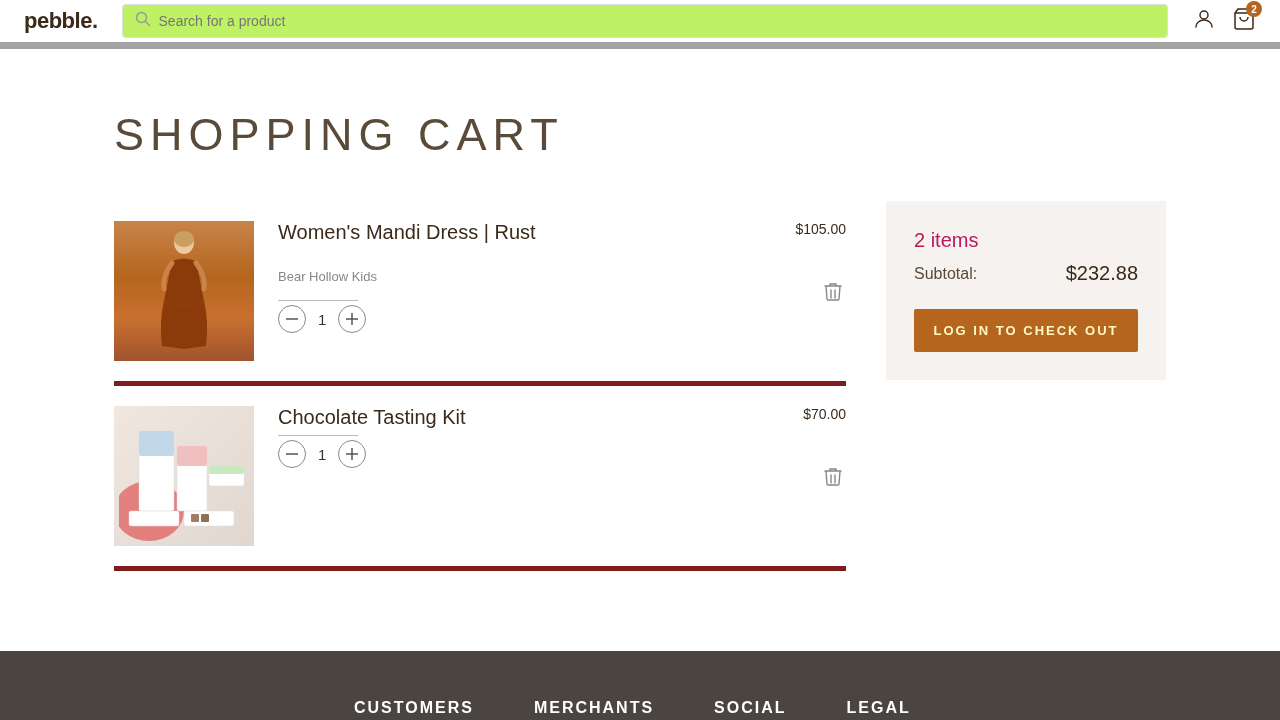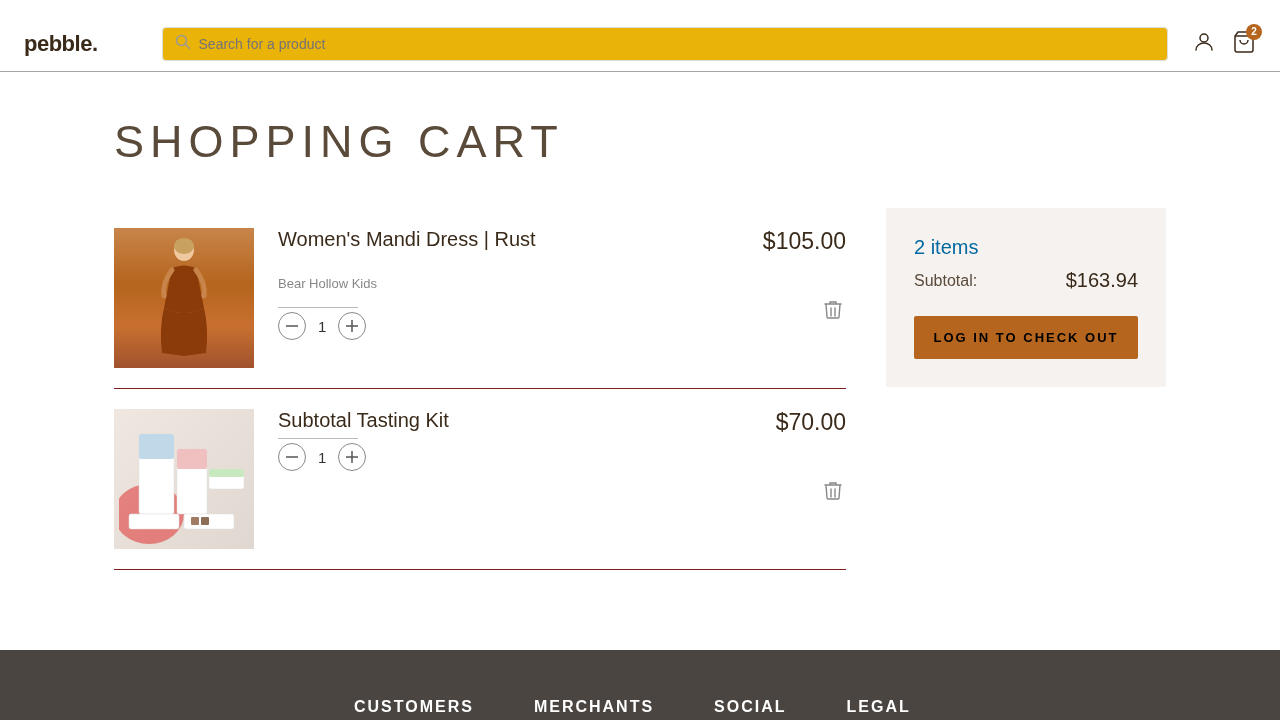--- a/index.html
+++ b/index.html
@@ -1,28 +1,28 @@
 <!DOCTYPE html>
 <html><head>
   <meta charset="utf-8">
   <style>
     * { box-sizing: border-box; margin: 0; padding: 0; }
     body { font-family: -apple-system, BlinkMacSystemFont, 'Segoe UI', Helvetica, Arial, sans-serif; background: #fff; color: #333; }
 
     
     .header {
-      display: flex; align-items: center; padding: 0 24px; height: 56px;
-      border-bottom: 1px solid #a3a3a3; background: #fff; position: sticky; top: 16px; z-index: 100;
+      display: flex; align-items: center; padding: 0 24px; height: 49px;
+      border-bottom: 7px solid #a3a3a3; background: #fff; position: sticky; top: 0; z-index: 100;
     }
     .logo {
       font-size: 22px; font-weight: 700; color: #3a2a1a; letter-spacing: -0.5px; margin-right: 24px; white-space: nowrap;
     }
     .search-bar {
       flex: 1; display: flex; align-items: center; border: 1px solid #ddd; border-radius: 4px;
-      padding: 6px 12px; background: #eab308; margin-left: 40px;
+      padding: 6px 12px; background: #bef264;
     }
     .search-icon-svg { color: #999; margin-right: 8px; flex-shrink: 0; }
     .search-input {
       border: none; background: transparent; outline: none; font-size: 14px; color: #555; width: 100%;
     }
     .header-actions { display: flex; align-items: center; gap: 16px; margin-left: 24px; }
     .user-icon, .cart-icon-wrap { cursor: pointer; position: relative; }
     .cart-badge {
       position: absolute; top: -6px; right: -6px; background: #b5651d; color: #fff;
       border-radius: 50%; width: 16px; height: 16px; font-size: 10px; display: flex;
@@ -33,41 +33,41 @@
     .main-content { max-width: 1100px; margin: 0 auto; padding: 60px 24px 80px; }
     .page-title {
       font-size: 45px; font-weight: 300; letter-spacing: 6px; text-transform: uppercase;
       color: #5a4a3a; margin-bottom: 40px;
     }
 
     
     .cart-layout { display: flex; gap: 40px; align-items: flex-start; }
     .cart-items { flex: 1; }
     .cart-item {
-      display: flex; align-items: flex-start; padding: 20px 0; border-bottom: 1px solid #7f1d1d;
+      display: flex; align-items: flex-start; padding: 20px 0; border-bottom: 5px solid #7f1d1d;
     }
     .item-image { width: 140px; height: 140px; object-fit: cover; flex-shrink: 0; background: #f0ece8; overflow: hidden; }
     .item-details { flex: 1; padding: 0 24px; }
     .item-name { font-size: 20px; font-weight: 500; color: #3a2a1a; margin-bottom: 6px; }
     .item-brand { font-size: 13px; color: #888; margin-bottom: 16px; margin-top: 25px; }
     .item-price-col { display: flex; flex-direction: column; align-items: flex-end; min-width: 120px; }
-    .item-price { font-size: 23px; font-weight: 400; color: #3a2a1a; margin-bottom: 40px; }
+    .item-price { font-size: 14px; font-weight: 400; color: #3a2a1a; margin-bottom: 40px; }
     .delete-btn {
       background: none; border: none; cursor: pointer; color: #888; font-size: 18px; padding: 4px;
     }
 
     
     .cart-summary { width: 280px; flex-shrink: 0; }
     .summary-box { background: #f5f2ef; padding: 28px; border-radius: 2px; }
-    .summary-items { font-size: 20px; font-weight: 400; color: #0369a1; margin-bottom: 10px; }
+    .summary-items { font-size: 20px; font-weight: 400; color: #be185d; margin-bottom: 10px; }
     .summary-subtotal { display: flex; justify-content: space-between; align-items: center; margin-bottom: 24px; gap: 13px; }
     .summary-subtotal-label { font-size: 16px; color: #5a4a3a; }
     .summary-subtotal-value { font-size: 20px; font-weight: 500; color: #3a2a1a; }
     .checkout-btn {
-      display: block; width: 100%; padding: 14px; background: #b5651d; color: #000000;
+      display: block; width: 100%; padding: 14px; background: #b5651d; color: #fef9c3;
       border: none; cursor: pointer; font-size: 13px; font-weight: 700; letter-spacing: 2px;
       text-transform: uppercase; border-radius: 2px; text-align: center;
     }
 
     
     .footer { background: #4a4540; color: #ccc; padding: 48px 24px 32px; }
     .footer-inner { max-width: 1100px; margin: 0 auto; }
     .footer-cols { display: flex; gap: 60px; justify-content: center; margin-bottom: 40px; flex-wrap: wrap; }
     .footer-col h4 { font-size: 16px; font-weight: 700; letter-spacing: 2px; text-transform: uppercase; color: #fff; margin-bottom: 14px; }
     .footer-col a { display: block; font-size: 13px; color: #bbb; text-decoration: none; margin-bottom: 8px; }
@@ -195,21 +195,21 @@
 
               <rect x="10" y="100" width="50" height="15" rx="2" fill="#fff" stroke="#ddd" stroke-width="0.5"></rect>
               <rect x="65" y="100" width="50" height="15" rx="2" fill="#fff" stroke="#ddd" stroke-width="0.5"></rect>
 
               <rect x="72" y="103" width="8" height="8" rx="1" fill="#7b4520" opacity="0.7"></rect>
               <rect x="82" y="103" width="8" height="8" rx="1" fill="#5c3010" opacity="0.7"></rect>
             </svg>
           </div>
         </div>
         <div class="item-details">
-          <div class="item-name">Subtotal Tasting Kit</div>
+          <div class="item-name">Chocolate Tasting Kit</div>
           <div class="qty-row">
             <div class="qty-line"></div>
             <div class="qty-controls">
               <button class="qty-circle">
                 <svg width="12" height="2" viewBox="0 0 12 2">
                     <line x1="0" y1="1" x2="12" y2="1" stroke="#555" stroke-width="1.5"></line>
                   </svg>
               </button>
               <span class="qty-num">1</span>
               <button class="qty-circle">
@@ -231,21 +231,21 @@
         </div>
       </div>
 
     </div>
 
     <div class="cart-summary">
       <div class="summary-box">
         <div class="summary-items">2 items</div>
         <div class="summary-subtotal">
           <span class="summary-subtotal-label">Subtotal:</span>
-          <span class="summary-subtotal-value">$163.94</span>
+          <span class="summary-subtotal-value">$232.88</span>
         </div>
         <button class="checkout-btn">LOG IN TO CHECK OUT</button>
       </div>
     </div>
   </div>
 </main>
 
 <footer class="footer">
   <div class="footer-inner">
     <div class="footer-cols">

